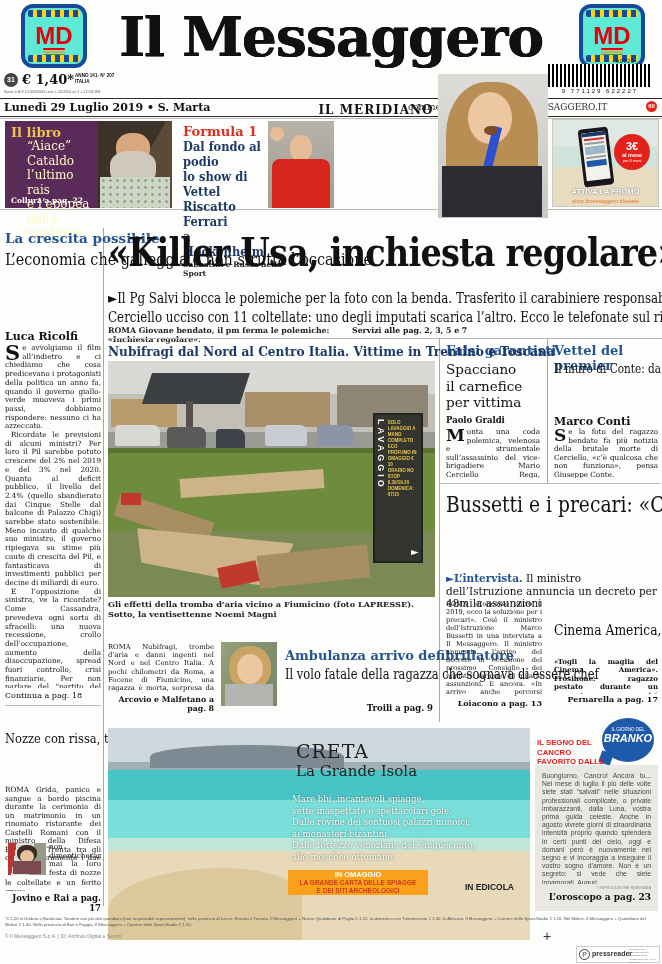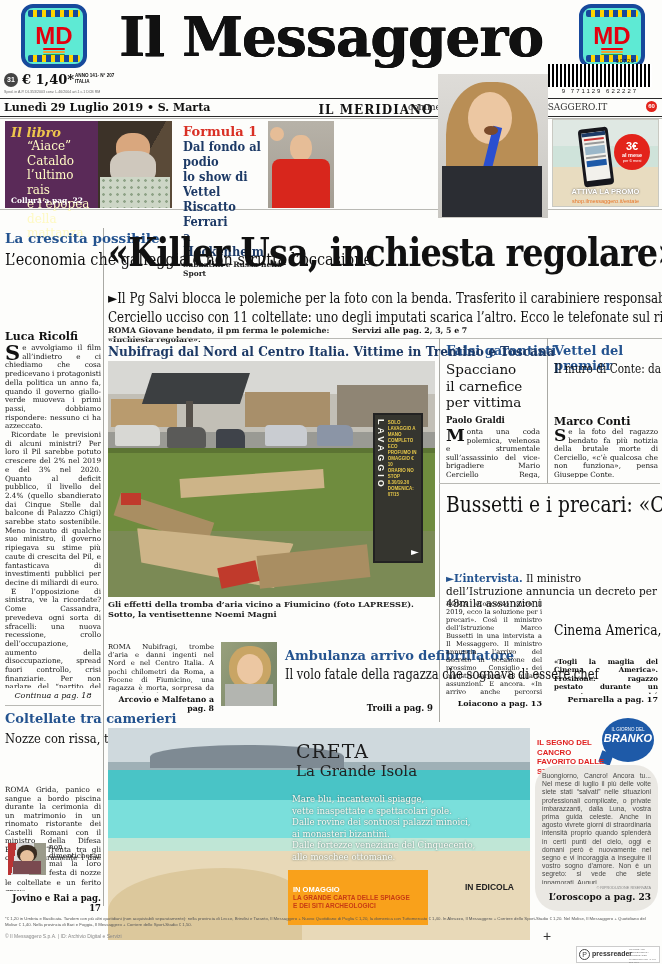--- a/index.html
+++ b/index.html
@@ -8,21 +8,21 @@
   .abs{position:absolute;}
   .pre{white-space:pre-line;}
   .nowrap{white-space:nowrap;}
   .sxt{transform-origin:0 0;display:inline-block;}
   .jtext{text-align:justify;overflow:hidden;}
   .hr{position:absolute;background:#2a2a2a;height:1px;}
   .hrl{position:absolute;background:#b9b9b4;height:1px;}
   .vr{position:absolute;background:#a9a9a4;width:1px;}
   .kicker{color:#24538f;font-weight:bold;}
   .byl{font-weight:bold;text-align:right;}
-  .cont{font-style:italic;text-align:center;}
+  .cont{text-align:left;}
   .drop{float:left;font-weight:bold;font-size:21px;line-height:17px;padding-right:2px;}
   .sans{font-family:"Liberation Sans","DejaVu Sans",sans-serif;}
 
   
   .masthead{left:96px;top:4px;width:470px;text-align:center;font-weight:bold;font-size:55px;
             letter-spacing:-1px;text-shadow:0.6px 0 #000,0 0.4px #000;}
   .md{width:58px;height:56px;background:#5eead4;border:4px solid #17499c;border-radius:12px;}
   .md-dash{position:absolute;left:3px;right:3px;height:7px;
            background:repeating-linear-gradient(90deg,#17499c 0 5px,#ffd400 5px 9px);border-radius:2px;}
   .md-txt{position:absolute;left:0;right:0;top:14px;text-align:center;color:#e3000f;
@@ -85,22 +85,22 @@
   .sign-arrow{position:absolute;right:2px;bottom:4px;color:#fff;font-size:10px;}
 
   
   .ad-beach{background:linear-gradient(#cfd9dd 0 16%,#9fb0b6 16% 20%,#49c4c6 20% 34%,#7adfdb 34% 52%,#bfe6d6 52% 58%,#e8d9b8 58% 100%);}
   .ad-mountain{position:absolute;left:10%;top:8%;width:46%;height:11%;border-radius:50% 50% 0 0;background:#7e8a93;}
   .ad-dune{position:absolute;left:0;bottom:0;width:46%;height:34%;border-radius:60% 40% 0 0;background:#dcc89c;}
   .cover{position:absolute;left:50px;top:7px;width:126px;height:178px;background:linear-gradient(#63b9c6 0 52%,#d9c69a 52% 100%);
          border:3px solid #fff;box-shadow:2px 3px 4px rgba(0,0,0,.35);}
   .cover-brand{position:absolute;left:0;right:0;top:4px;text-align:center;color:#fff;
                font:16px "DejaVu Serif",serif;letter-spacing:2px;text-shadow:0 0 2px rgba(0,0,0,.4);}
-  .gift{position:absolute;background:#f9a11b;padding:15px 5px;}
-  .horo-box{position:absolute;background:#eae8e3;border-radius:23px;}
+  .gift{position:absolute;background:#f9a11b;padding:0 5px;text-align:center;}
+  .horo-box{position:absolute;background:#eae8e3;}
   .branko-bubble{position:absolute;width:52px;height:44px;border-radius:50%;background:#1e5aa8;color:#fff;text-align:center;}
   .branko-tail{position:absolute;width:12px;height:12px;background:#1e5aa8;transform:rotate(20deg);}
 
   .phone{position:absolute;left:28px;top:8px;width:30px;height:58px;background:#16161c;border-radius:4px;transform:rotate(-7deg);}
   .phone-scr{position:absolute;left:3px;top:4px;right:3px;bottom:6px;background:#f2f1ec;overflow:hidden;}
   .promo-circle{position:absolute;right:8px;top:14px;width:36px;height:36px;border-radius:50%;background:#e3231b;color:#fff;text-align:center;}
 </style>
 </head>
 <body>
 
@@ -142,21 +142,21 @@
   <div class="abs" style="left:4px;top:101px;font-weight:bold;font-size:11px;">Lunedì 29 Luglio 2019 • S. Marta</div>
   <div class="abs" style="left:316px;top:103px;width:120px;text-align:center;font-weight:bold;font-size:12px;letter-spacing:1px;">IL MERIDIANO</div>
   <div class="abs" style="left:408px;top:102px;font-size:9px;color:#333;">commenta le notizie su ILMESSAGGERO.IT</div>
   <div class="abs redcircle" style="left:646px;top:101px;">60</div>
   <div class="hr" style="left:0;top:116px;width:662px;"></div>
 
   <div class="hrl" style="left:0;top:118px;width:662px;"></div>
   <div class="hrl" style="left:0;top:209px;width:662px;"></div>
 
   <div class="abs" style="left:5px;top:121px;width:93px;height:87px;background:#5a2a58;">
-    <div class="t-kick" style="position:absolute;left:6px;top:4px;color:#eec64d;font-style:italic;">Il libro</div>
+    <div class="t-kick" style="position:absolute;left:6px;top:4px;color:#eec64d;">Il libro</div>
     <div class="t-title pre" style="position:absolute;left:22px;top:18px;color:#fef9c3;font-size:12px;line-height:14.5px;">“Aiace” Cataldo
 l’ultimo rais
 e l’epopea
 della mattanza</div>
     <div class="t-byl" style="position:absolute;left:6px;bottom:3px;color:#fff;">Collura a pag. 22</div>
   </div>
   <div class="abs ph photo-beard" style="left:98px;top:121px;width:74px;height:87px;">
     <div class="beard-face"></div>
     <div class="beard-hair"></div>
     <div class="beard-shirt"></div>
@@ -214,21 +214,20 @@
   <div class="abs" style="left:5px;top:330px;font-weight:bold;font-size:11px;">Luca Ricolfi</div>
   <div class="abs jtext" style="left:5px;top:344px;width:96px;height:344px;font-size:7.2px;line-height:8.7px;">
     <p style="margin:0;"><span class="drop">S</span><span>e avvolgiamo il film all’indietro e ci chiediamo che cosa predicevano i protagonisti della politica un anno fa, quando il governo giallo-verde muoveva i primi passi, dobbiamo rispondere: nessuno ci ha azzeccato.</span></p>
     <p style="margin:0;text-indent:6px;">Ricordate le previsioni di alcuni ministri? Per loro il Pil sarebbe potuto crescere del 2% nel 2019 e del 3% nel 2020. Quanto al deficit pubblico, il livello del 2.4% (quello sbandierato dai Cinque Stelle dal balcone di Palazzo Chigi) sarebbe stato sostenibile. Meno incauto di qualche suo ministro, il governo ripiegava su stime più caute di crescita del Pil, e fantasticava di investimenti pubblici per decine di miliardi di euro.</p>
     <p style="margin:0;text-indent:6px;">E l’opposizione di sinistra, ve la ricordate? Come Cassandra, prevedeva ogni sorta di sfracelli: una nuova recessione, crollo dell’occupazione, aumento della disoccupazione, spread fuori controllo, crisi finanziarie. Per non parlare del “partito del pop corn”, ingenuamente convinto che per veder cadere rovinosamente questo governo sarebbe bastato aspettare che il disastro si compisse, e gli italiani fossero costretti a prenderne atto.</p>
 
   </div>
   <div class="abs cont" style="left:5px;top:691px;width:96px;font-size:8px;">Continua a pag. 18</div>
 
   <div class="hrl" style="left:5px;top:705px;width:96px;"></div>
-  <div class="abs kicker" style="left:5px;top:711px;font-size:13px;">Coltellate tra camerieri</div>
   <div class="abs pre nowrap sxt" style="left:5px;top:730px;font-size:13.5px;line-height:16.5px;transform:scaleX(.85);">Nozze con rissa,
 tra gli invitati
 il ministro Trenta</div>
   <div class="abs jtext" style="left:5px;top:786px;width:96px;height:74px;font-size:7.2px;line-height:8.5px;">ROMA Grida, panico e sangue a bordo piscina durante la cerimonia di un matrimonio in un rinomato ristorante dei Castelli Romani con il ministro della Difesa Elisabetta Trenta tra gli ospiti. Sicuramente i due sposi</div>
   <div class="abs ph photo-trenta" style="left:8px;top:843px;width:38px;height:32px;">
     <div class="trenta-hair"></div>
     <div class="trenta-face"></div>
     <div class="trenta-top"></div>
   </div>
   <div class="abs jtext" style="left:49px;top:843px;width:52px;height:34px;font-size:7.2px;line-height:8.5px;">non dimenticheranno mai la loro festa di nozze interrotta da una rissa tra camerieri culminata con</div>

